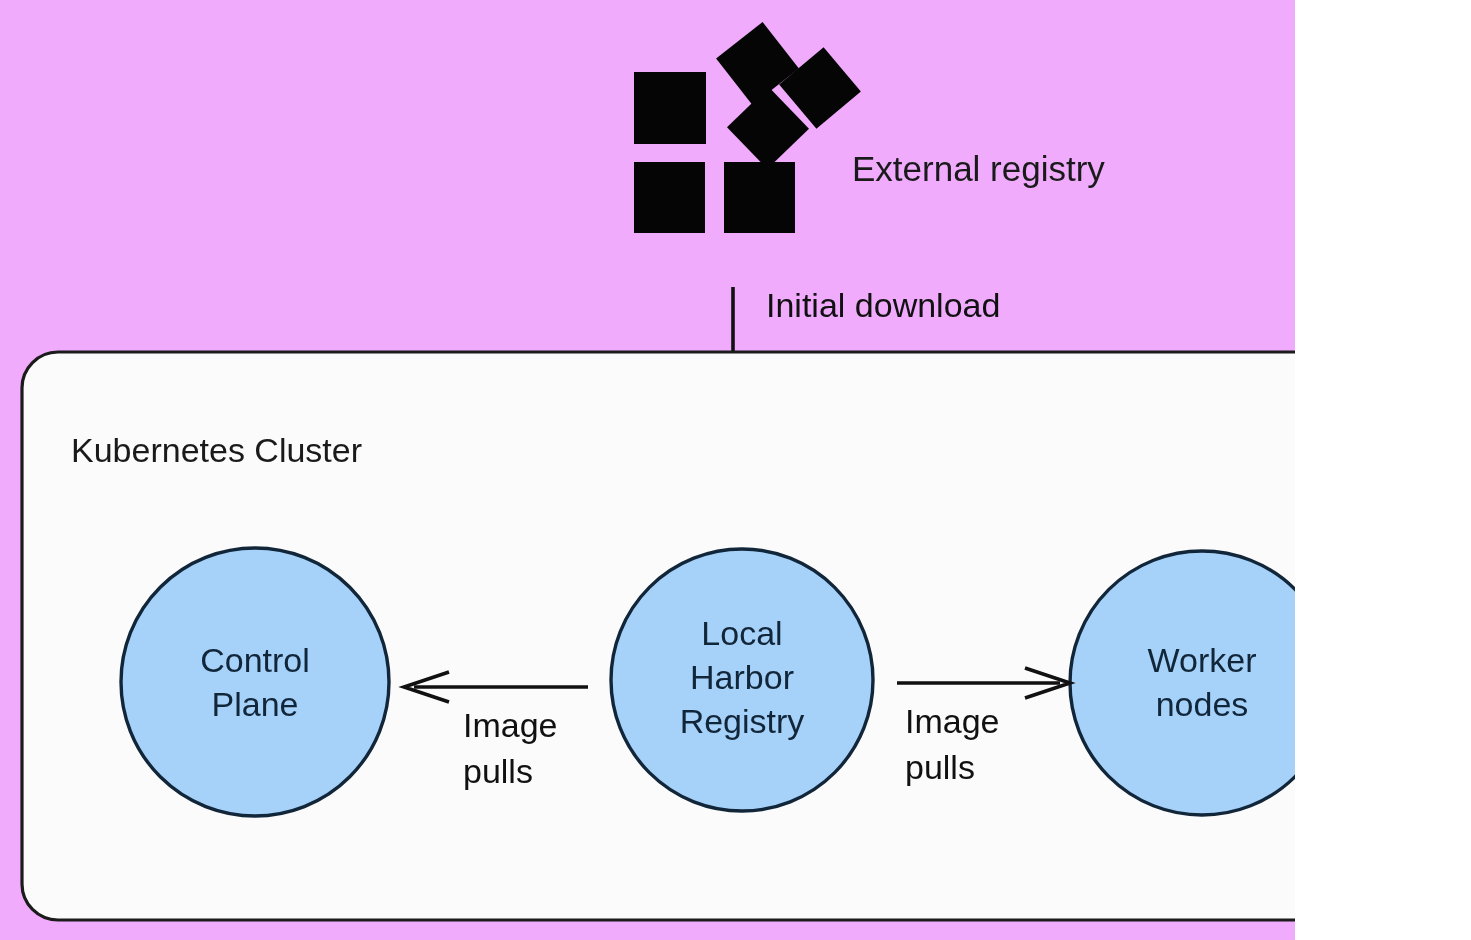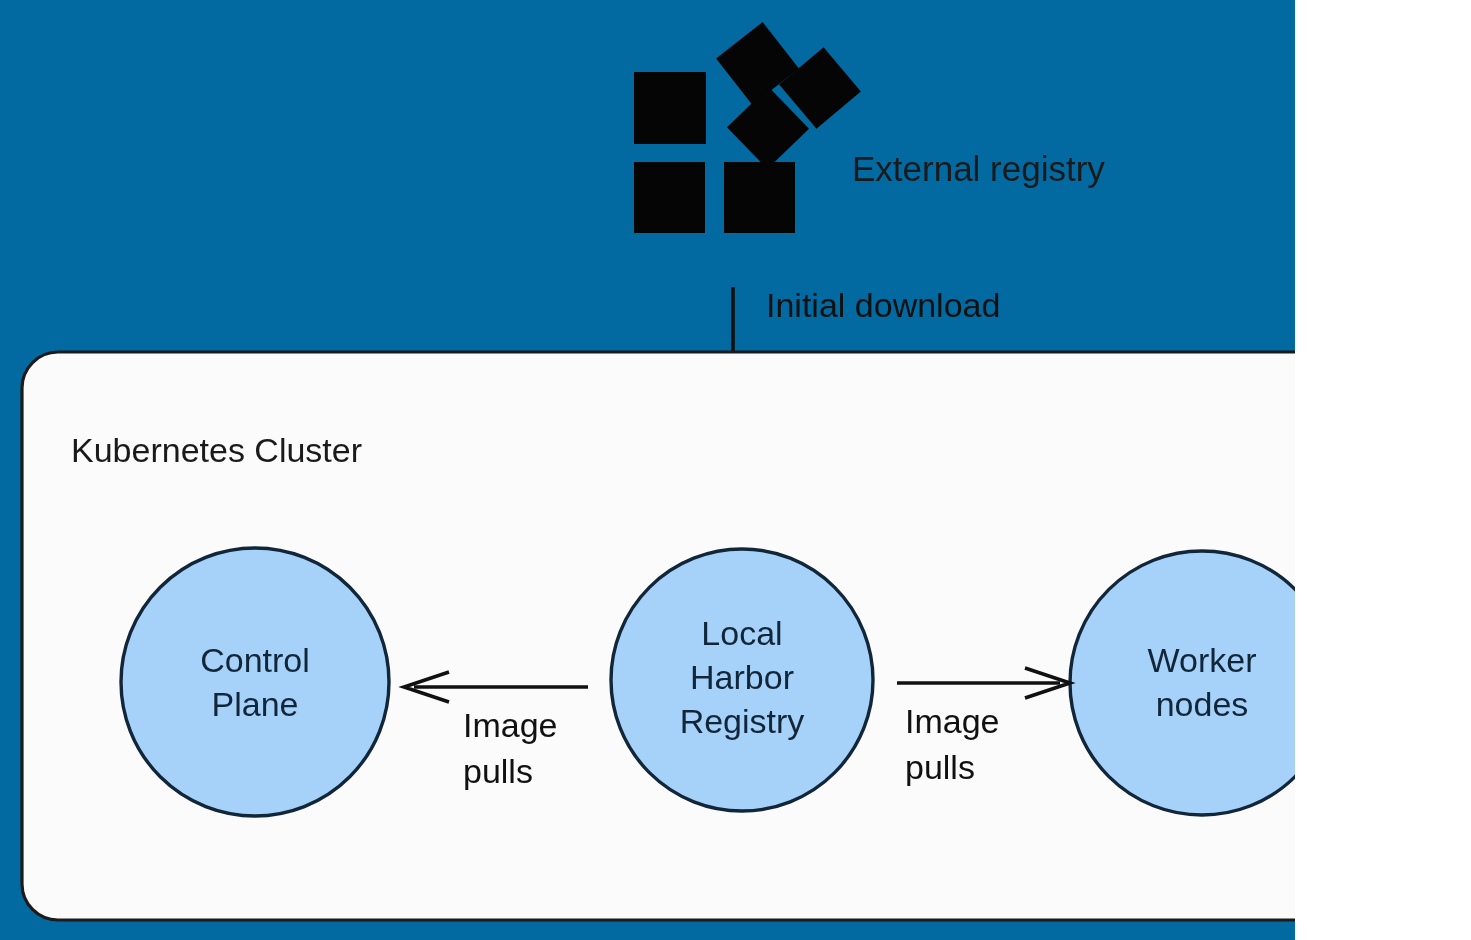--- a/index.html
+++ b/index.html
@@ -5,21 +5,21 @@
 <style>
   html, body {
     margin: 0;
     padding: 0;
     background: #ffffff;
   }
   #canvas {
     position: relative;
     width: 1295px;
     height: 940px;
-    background: #0369a1;
+    background: #f0abfc;
     overflow: hidden;
     font-family: "Liberation Sans", sans-serif;
     text-align: center;
   }
   .diagram-svg {
     position: absolute;
     left: 0;
     top: 0;
     width: 1471px;
     height: 940px;

